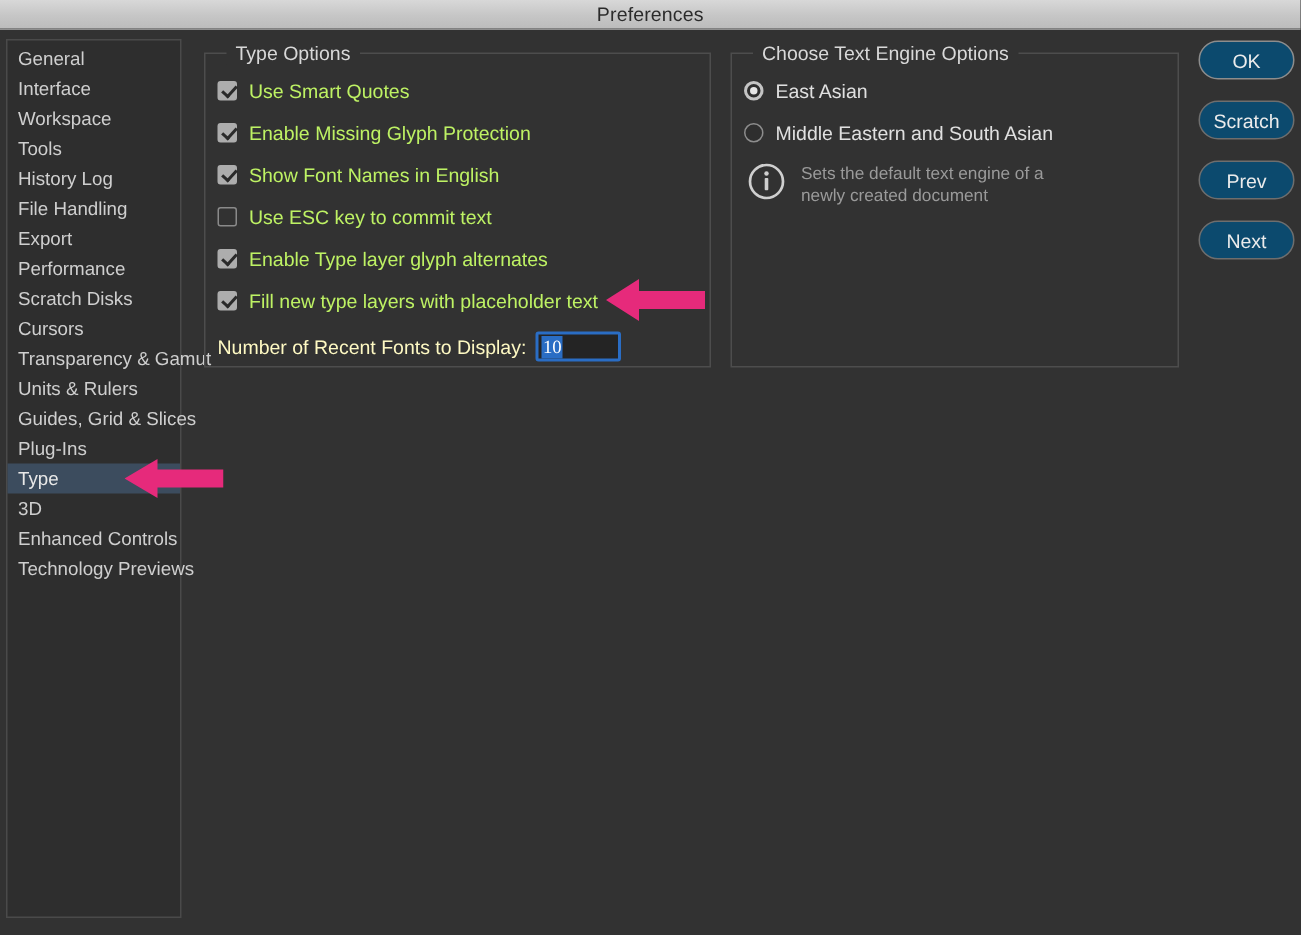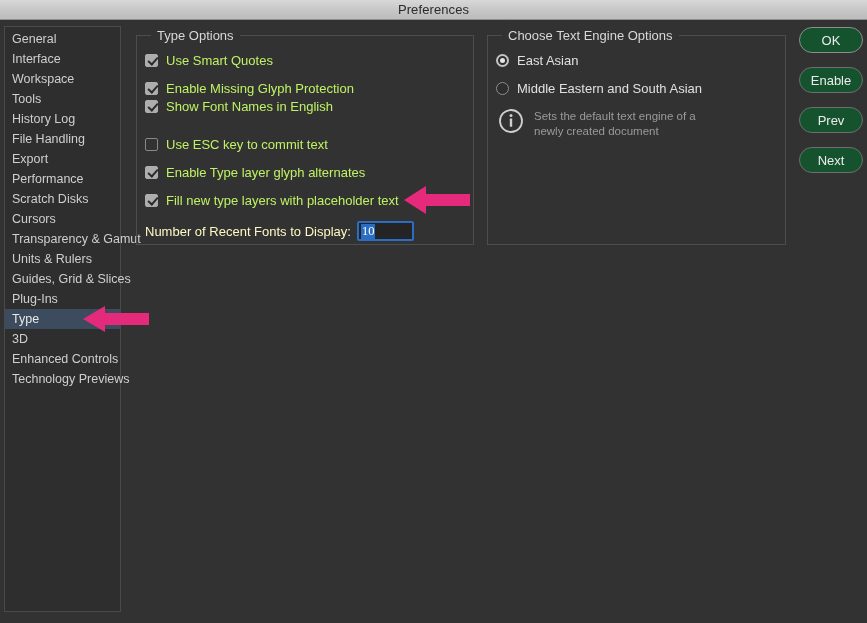--- a/index.html
+++ b/index.html
@@ -231,21 +231,21 @@
     left: 799px;
     top: 27px;
     width: 64px;
   }
   .pbtn {
     width: 64px;
     height: 26px;
     margin-bottom: 14px;
     border-radius: 13px;
     border: 1px solid #6e6e6e;
-    background: #14532d;
+    background: #0c4a6e;
     color: #ececec;
     font-size: 13px;
     display: flex;
     align-items: center;
     justify-content: center;
     box-sizing: border-box;
     font-family: "Liberation Sans", sans-serif;
   }
   .pbtn.primary {
     border: 1px solid #8d8d8d;
@@ -289,21 +289,21 @@
   <span class="legend">Type Options</span>
   <div id="type-checkboxes">
       <div class="check-row" style="top: 15px;">
         <span class="cbox on"></span>
         <span class="check-label">Use Smart Quotes</span>
       </div>
       <div class="check-row" style="top: 43px;">
         <span class="cbox on"></span>
         <span class="check-label">Enable Missing Glyph Protection</span>
       </div>
-      <div class="check-row" style="top: 61px;">
+      <div class="check-row" style="top: 71px;">
         <span class="cbox on"></span>
         <span class="check-label">Show Font Names in English</span>
       </div>
       <div class="check-row" style="top: 99px;">
         <span class="cbox off"></span>
         <span class="check-label">Use ESC key to commit text</span>
       </div>
       <div class="check-row" style="top: 127px;">
         <span class="cbox on"></span>
         <span class="check-label">Enable Type layer glyph alternates</span>
@@ -346,21 +346,21 @@
       <span>newly created document</span>
     </span>
   </div>
 </div>
 
 <div class="btn-col" id="button-column">
     <div class="pbtn primary">
       <span>OK</span>
     </div>
     <div class="pbtn">
-      <span>Enable</span>
+      <span>Scratch</span>
     </div>
     <div class="pbtn">
       <span>Prev</span>
     </div>
     <div class="pbtn">
       <span>Next</span>
     </div>
   </div>
 
 <div class="arrow" style="left:404px; top:183px;">

